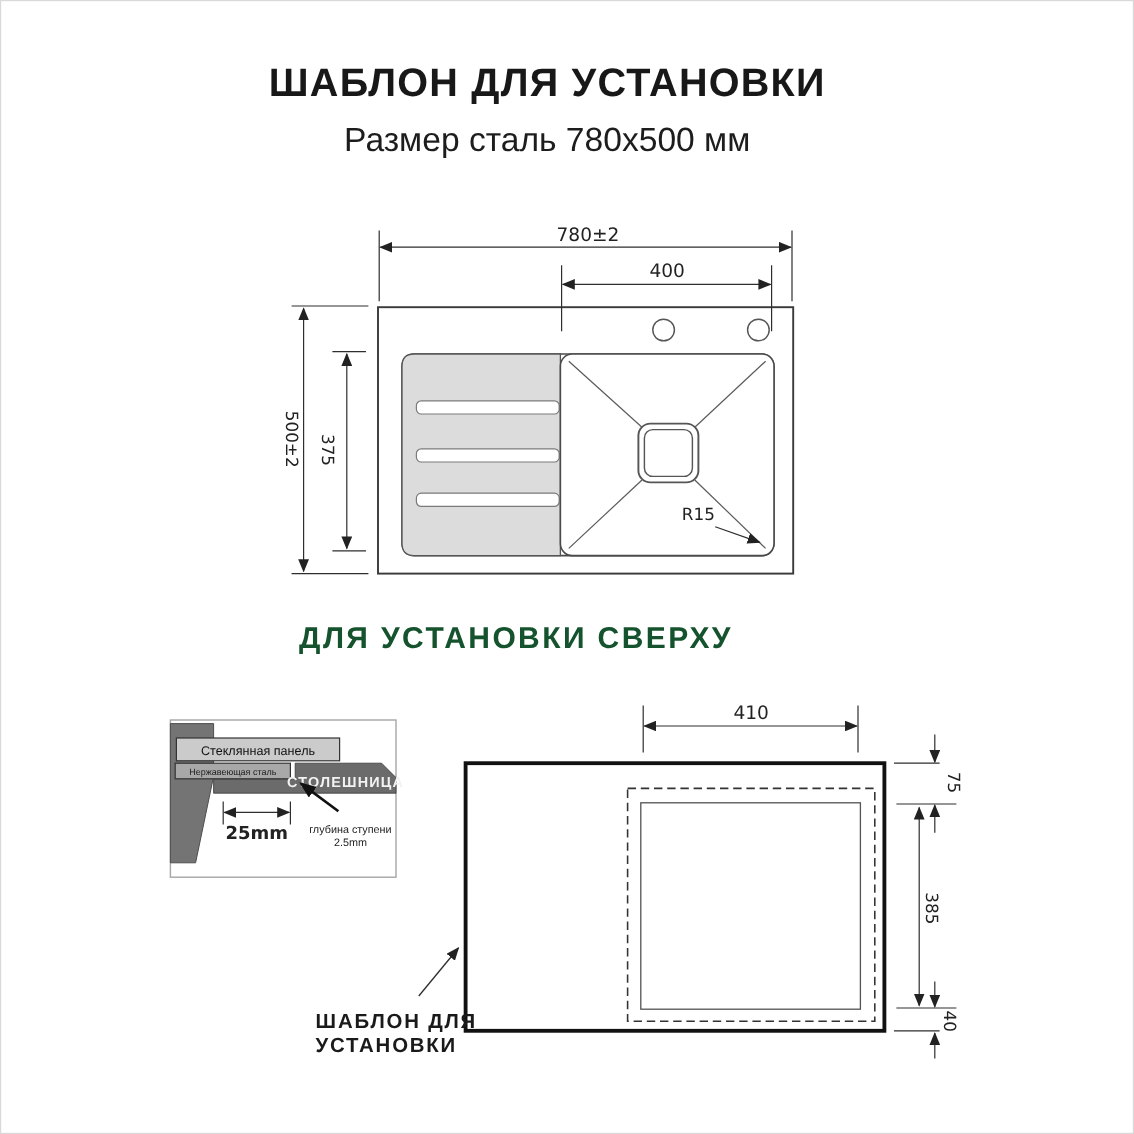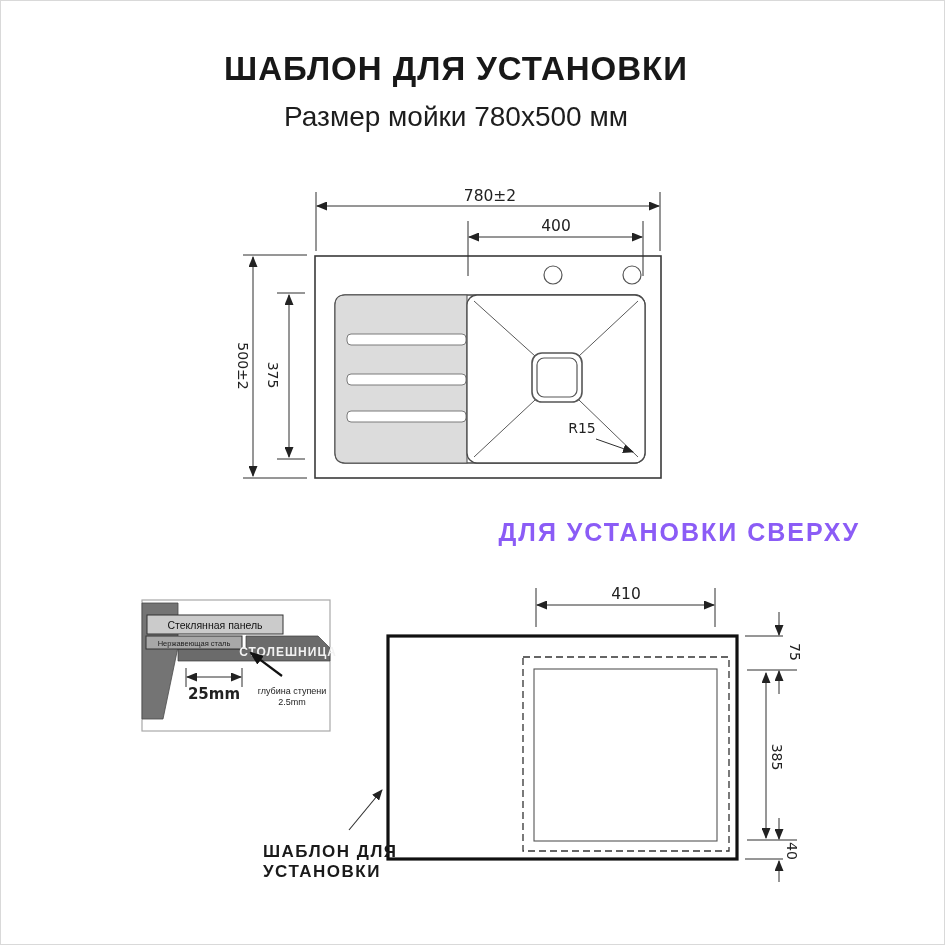--- a/index.html
+++ b/index.html
@@ -5,41 +5,41 @@
   html,body{margin:0;padding:0;background:#fff;}
   .page{
     position:relative;width:945px;height:945px;background:#ffffff;
     font-family:"Liberation Sans", sans-serif;color:#1c1c1c;
     outline:1px solid #d9d9d9;outline-offset:-1px;overflow:hidden;
   }
   .title-wrap{position:absolute;top:50px;left:0;width:912px;text-align:center;}
   .main-title{font-size:33px;font-weight:700;letter-spacing:1px;color:#181818;}
   .sub-title{margin-top:13px;font-size:28px;font-weight:500;color:#1d1d1d;}
   .section-title{
-    position:absolute;top:518px;left:0;width:860px;text-align:right;
-    font-size:25px;font-weight:600;letter-spacing:2px;color:#8b5cf6;
+    position:absolute;top:518px;left:0;width:860px;text-align:center;
+    font-size:25px;font-weight:600;letter-spacing:2px;color:#14532d;
   }
   svg{position:absolute;top:0;left:0;}
   .dimtxt{font-family:"DejaVu Sans", sans-serif;font-size:15.5px;fill:#222;}
   .dimtxt-sm{font-family:"DejaVu Sans", sans-serif;font-size:14px;fill:#222;}
   .lbl-big{font-family:"Liberation Sans", sans-serif;font-size:17px;font-weight:600;letter-spacing:1.5px;fill:#1a1a1a;}
   .lbl-bar{font-family:"Liberation Sans", sans-serif;font-size:10.5px;fill:#111;}
   .lbl-bar-sm{font-family:"Liberation Sans", sans-serif;font-size:7.5px;fill:#1d1d1d;}
   .lbl-counter{font-family:"Liberation Sans", sans-serif;font-size:12px;font-weight:700;letter-spacing:1px;fill:#f2f2f2;}
   .lbl-25{font-family:"DejaVu Sans", sans-serif;font-size:15px;font-weight:600;fill:#222;}
   .lbl-tiny{font-family:"Liberation Sans", sans-serif;font-size:9px;fill:#222;}
 </style>
 </head>
 <body>
 
 <div class="page">
 
   <div class="title-wrap">
     <div class="main-title">ШАБЛОН ДЛЯ УСТАНОВКИ</div>
-    <div class="sub-title">Размер мойки 780х500 мм</div>
+    <div class="sub-title">Размер сталь 780х500 мм</div>
   </div>
 
   <div class="section-title">ДЛЯ УСТАНОВКИ СВЕРХУ</div>
 
   <svg width="945" height="945" viewBox="0 0 945 945">
     <defs>
       <marker id="arrE" markerUnits="userSpaceOnUse" markerWidth="11" markerHeight="9" refX="10" refY="4.5" orient="auto">
         <path d="M0,0 L11,4.5 L0,9 Z" fill="#222"></path>
       </marker>
       <marker id="arrS" markerUnits="userSpaceOnUse" markerWidth="11" markerHeight="9" refX="1" refY="4.5" orient="auto">

